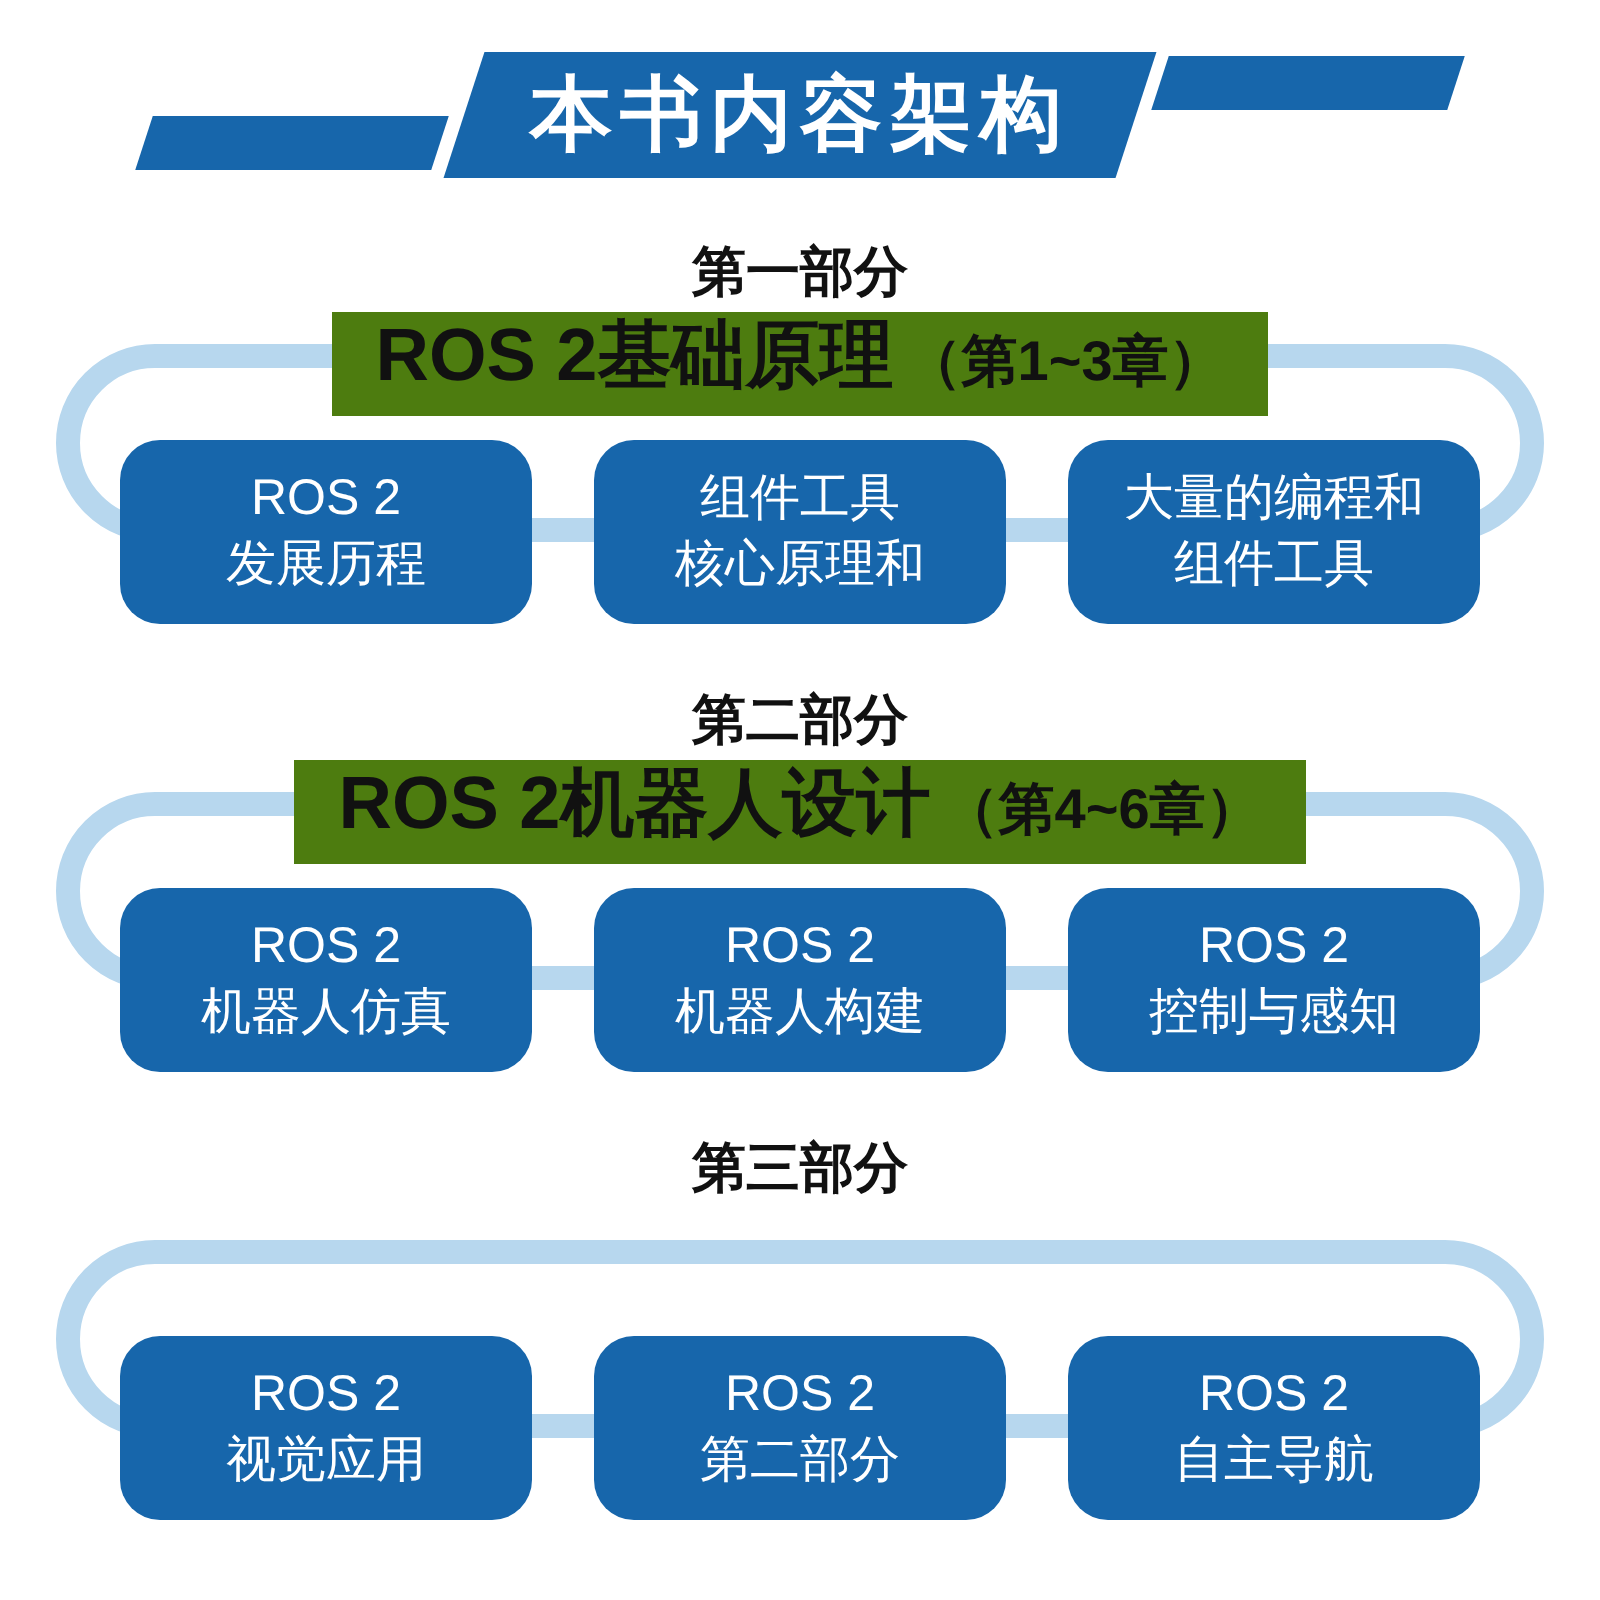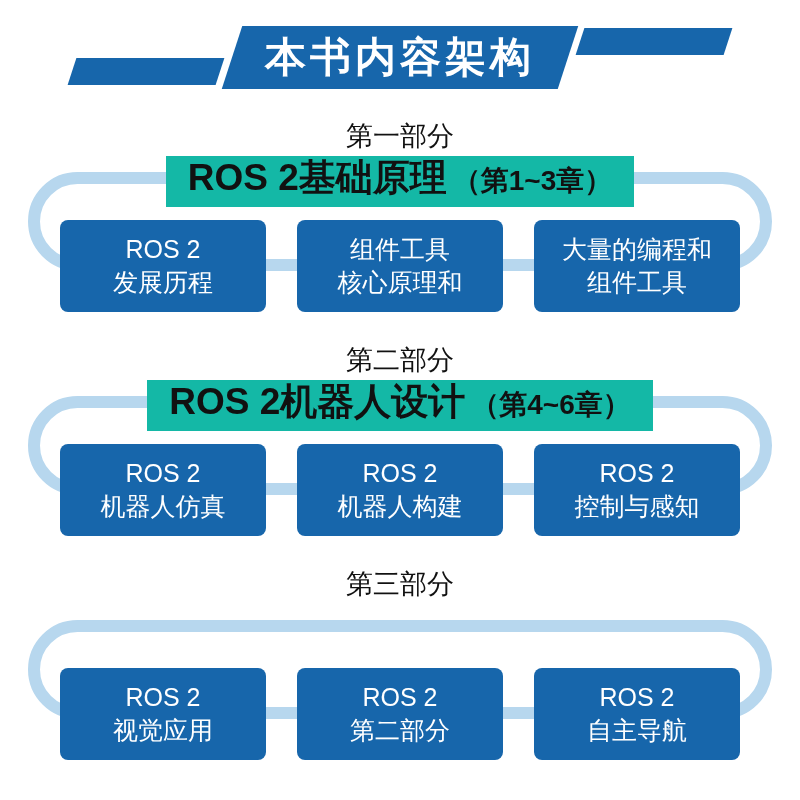--- a/index.html
+++ b/index.html
@@ -41,40 +41,40 @@
   
   .part{position:relative;height:224px;}
   .track{
     position:absolute;left:28px;right:28px;top:60px;height:99px;
     border:12px solid var(--track);
     border-radius:50px;
     background:transparent;
   }
   .part-label{
     position:absolute;top:6px;left:0;right:0;
-    text-align:center;font-size:27px;font-weight:normal;
+    text-align:center;font-size:27px;font-weight:bold;
     z-index:2;
   }
   .part-heading{
     position:absolute;top:44px;left:0;right:0;
     text-align:center;z-index:2;line-height:44px;white-space:nowrap;
   }
   .part-heading .heading-inner{
-    display:inline-block;background:#14b8a6;padding:0 22px;
+    display:inline-block;background:#4d7c0f;padding:0 22px;
   }
   .heading-main{font-size:37px;font-weight:bold;}
   .heading-chapters{font-size:28px;font-weight:bold;margin-left:6px;}
 
   .boxes{
     position:absolute;top:108px;left:60px;right:60px;
     display:flex;justify-content:space-between;z-index:2;
   }
   .box{
     width:206px;height:92px;background:var(--primary);
-    border-radius:8px;color:var(--box-text);
+    border-radius:20px;color:var(--box-text);
     display:flex;flex-direction:column;align-items:center;justify-content:center;
     text-align:center;
   }
   .box span{display:block;font-size:25px;line-height:33px;}
 </style>
 </head>
 <body>
 
 <div class="page">
 

